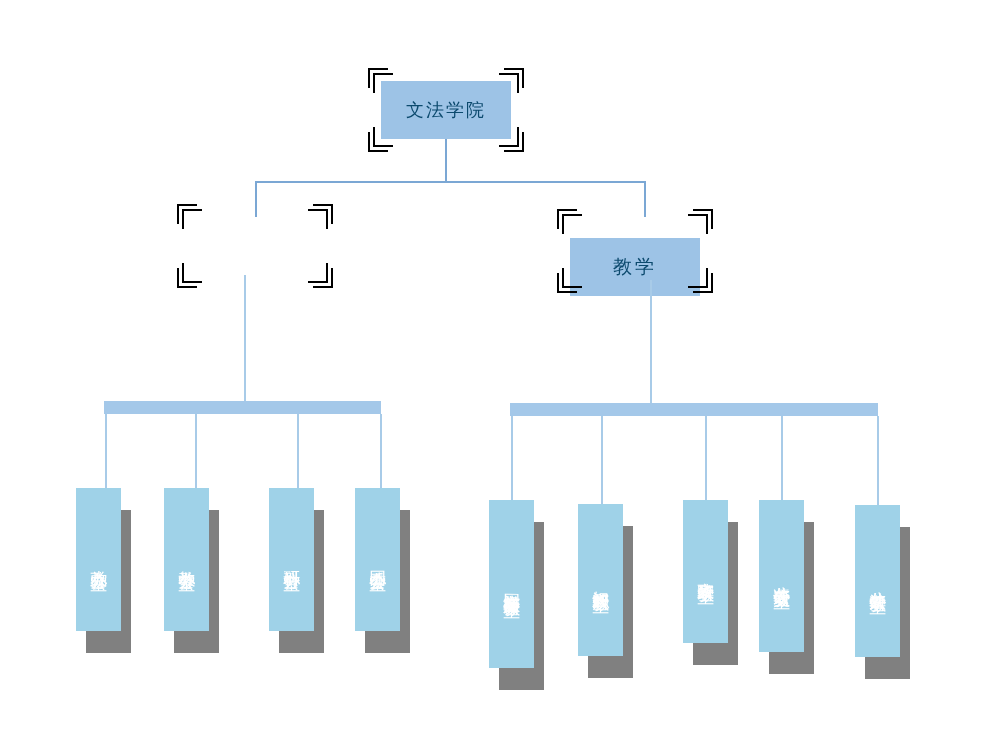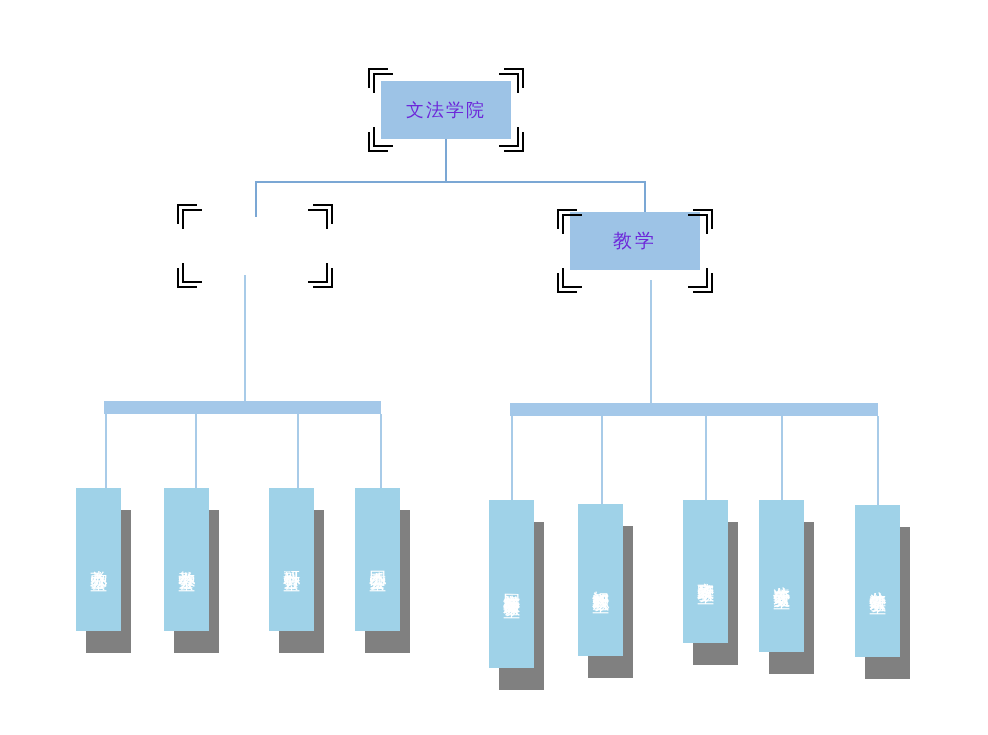--- a/index.html
+++ b/index.html
@@ -42,21 +42,21 @@
   
   .node-box {
     position: absolute;
     background: #9dc3e6;
     display: flex;
     align-items: center;
     justify-content: center;
     box-sizing: border-box;
   }
   .node-box .node-label {
-    color: #6d28d9;
+    color: #0c4a6e;
     font-size: 19px;
     letter-spacing: 3px;
     white-space: nowrap;
   }
   .node-box.root .node-label { font-size: 18px; letter-spacing: 2px; }
 
   
   .bracket {
     position: absolute;
     width: 26px;
@@ -136,21 +136,21 @@
   <div class="conn-v" style="left:445px; top:139px; height:43px;"></div>
   <div class="conn-h" style="left:255px; top:181px; width:391px;"></div>
   <div class="conn-v" style="left:255px; top:181px; height:36px;"></div>
   <div class="conn-v" style="left:644px; top:181px; height:36px;"></div>
 
   <div class="bracket tl" style="left:177px; top:204px;"></div>
   <div class="bracket tr" style="left:307px; top:204px;"></div>
   <div class="bracket bl" style="left:177px; top:262px;"></div>
   <div class="bracket br" style="left:307px; top:262px;"></div>
 
-  <div class="node-box" style="left:570px; top:212px; width:130px; height:58px;">
+  <div class="node-box" style="left:570px; top:238px; width:130px; height:58px;">
     <span class="node-label">教学</span>
   </div>
   <div class="bracket tl" style="left:557px; top:209px;"></div>
   <div class="bracket tr" style="left:687px; top:209px;"></div>
   <div class="bracket bl" style="left:557px; top:267px;"></div>
   <div class="bracket br" style="left:687px; top:267px;"></div>
 
   <div class="stem" style="left:244px; top:275px; height:128px;"></div>
   <div class="stem" style="left:650px; top:280px; height:123px;"></div>
 

